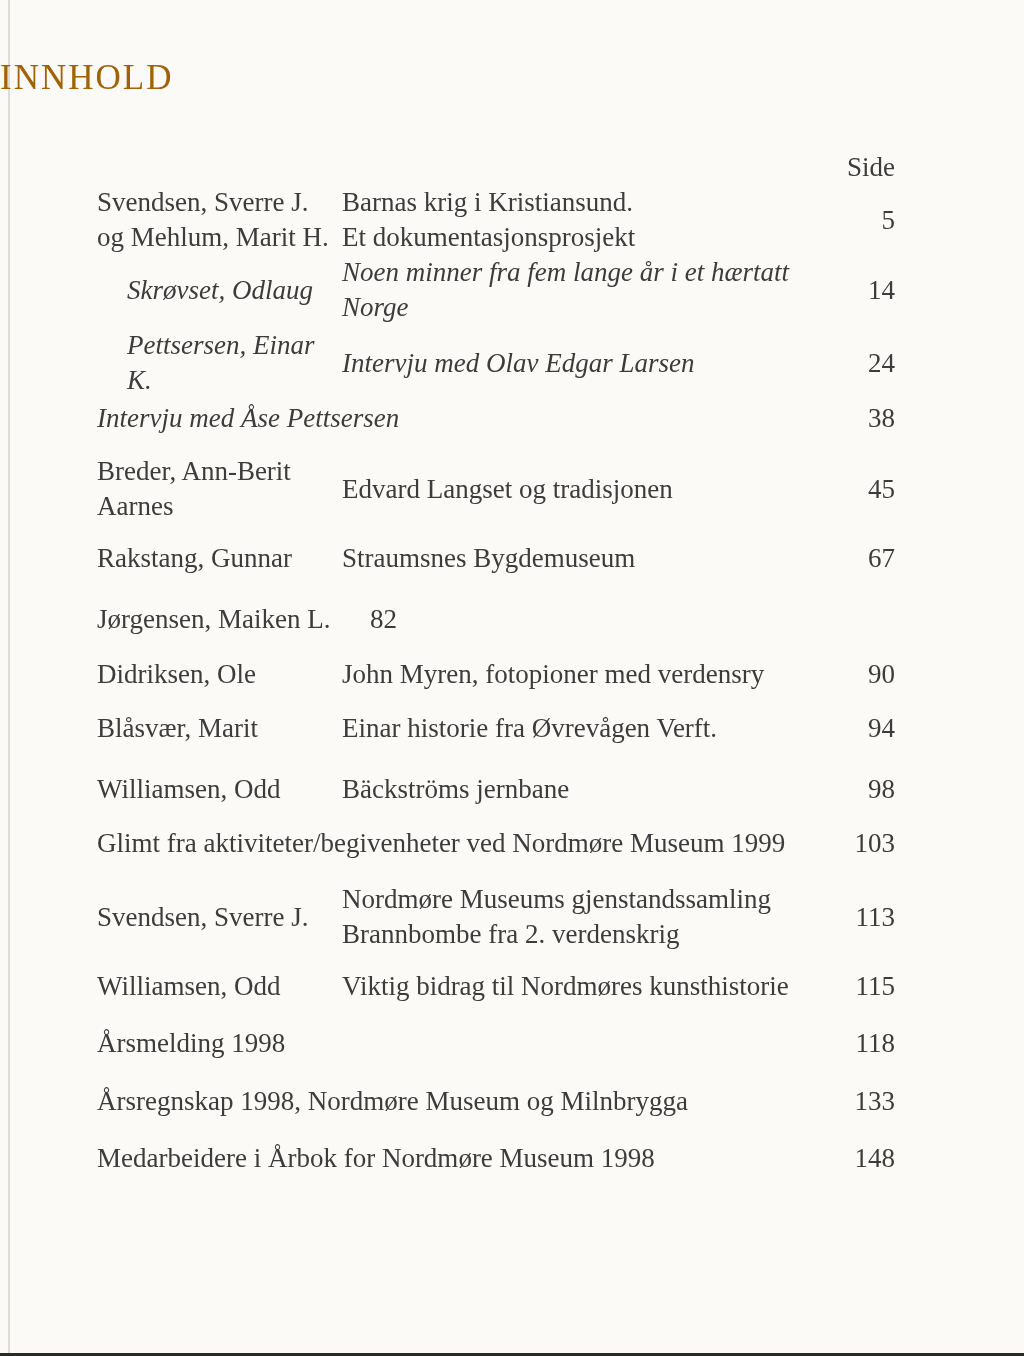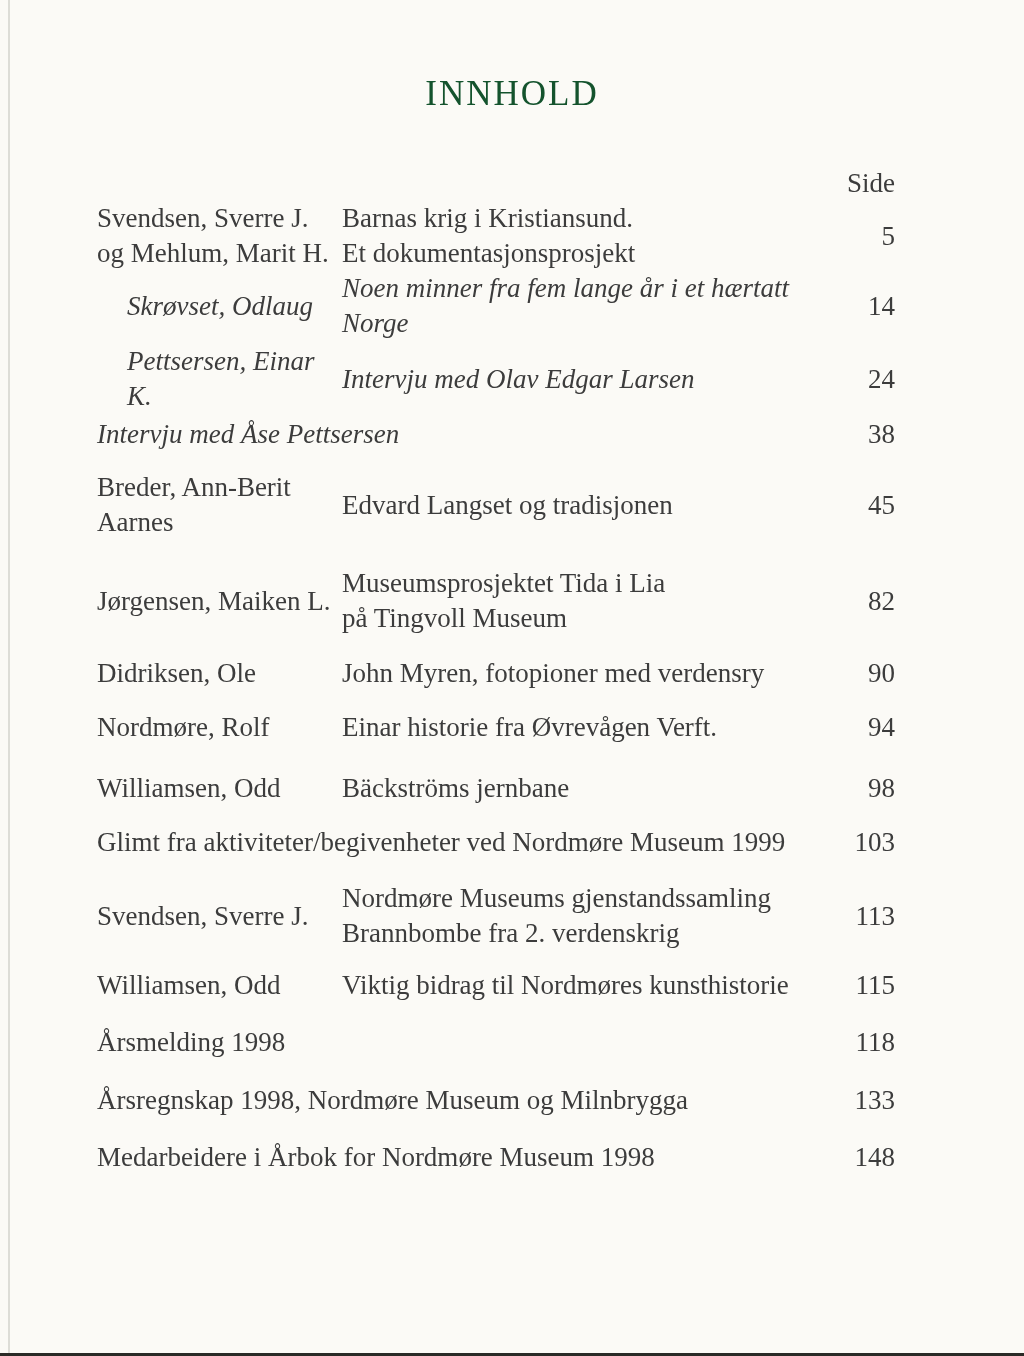--- a/index.html
+++ b/index.html
@@ -27,26 +27,25 @@
   .scan-edge-bottom {
     position: absolute;
     left: 0;
     bottom: 0;
     width: 100%;
     height: 3px;
     background: #2a2a26;
   }
   h1.doc-title {
     margin: 0;
-    padding-top: 74px;
-    text-align: center;
+    padding-top: 58px;
     font-size: 35px;
     font-weight: normal;
     letter-spacing: 2px;
-    color: #14532d;
+    color: #a16207;
   }
   .toc {
     margin-left: 97px;
     width: 798px;
     margin-top: 52px;
     font-size: 27px;
     line-height: 35px;
   }
   .row {
     display: flex;
@@ -123,36 +122,39 @@
       <span class="pagenum">38</span>
     </div>
 
     <div class="row" style="margin-top:18px">
       <span class="author">Breder, Ann-Berit
 Aarnes</span>
       <span class="title">Edvard Langset og tradisjonen</span>
       <span class="pagenum">45</span>
     </div>
 
+    <div class="row" style="margin-top:17px">
+      <span class="author">Rakstang, Gunnar</span>
+      <span class="title">Straumsnes Bygdemuseum</span>
+      <span class="pagenum">67</span>
+    </div>
 
     <div class="row" style="margin-top:26px">
       <span class="author">Jørgensen, Maiken L.</span>
-      <span class="title">Museumsprosjektet Tida i Lia
-på Tingvoll Museum</span>
       <span class="pagenum">82</span>
     </div>
 
     <div class="row" style="margin-top:20px">
       <span class="author">Didriksen, Ole</span>
       <span class="title">John Myren, fotopioner med verdensry</span>
       <span class="pagenum">90</span>
     </div>
 
     <div class="row" style="margin-top:19px">
-      <span class="author">Nordmøre, Rolf</span>
+      <span class="author">Blåsvær, Marit</span>
       <span class="title">Einar historie fra Øvrevågen Verft.</span>
       <span class="pagenum">94</span>
     </div>
 
     <div class="row" style="margin-top:26px">
       <span class="author">Williamsen, Odd</span>
       <span class="title">Bäckströms jernbane</span>
       <span class="pagenum">98</span>
     </div>
 

